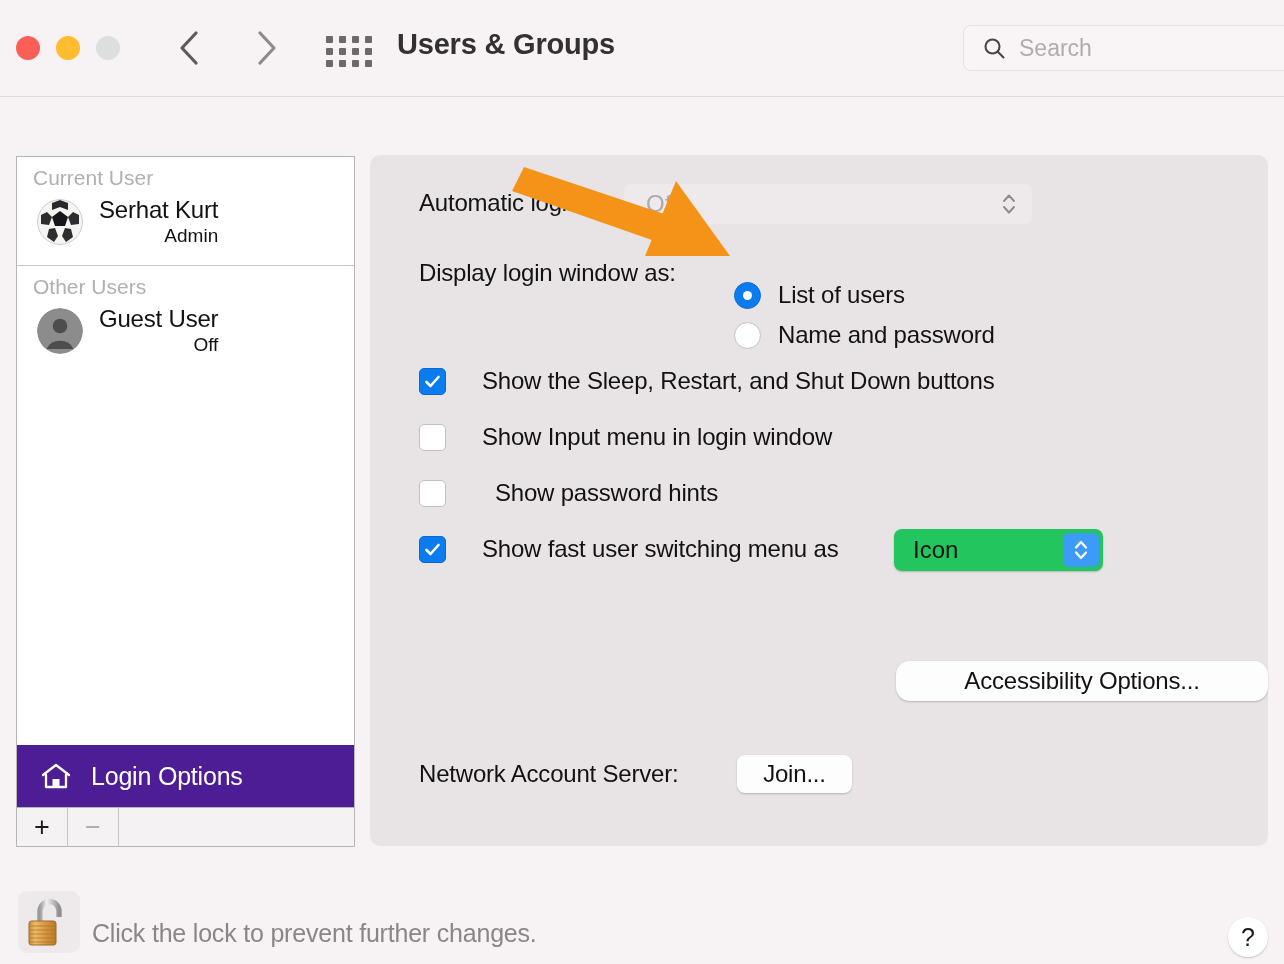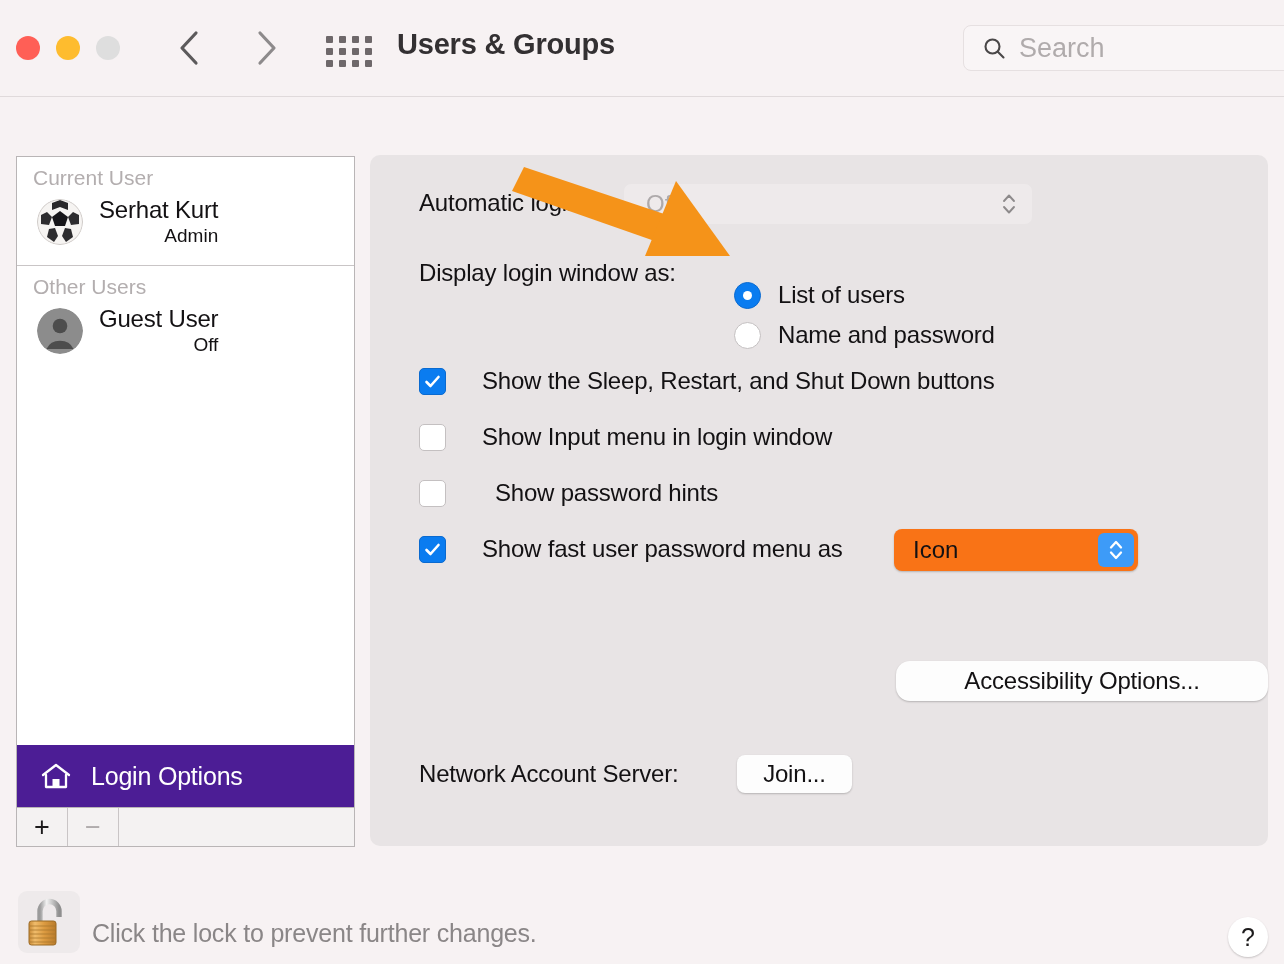--- a/index.html
+++ b/index.html
@@ -91,21 +91,21 @@
     align-items: center;
   }
   #search-icon {
     margin-left: 18px;
     width: 24px; height: 24px;
     color: #4a4748;
     flex: none;
   }
   #search-placeholder {
     margin-left: 13px;
-    font-size: 27px;
+    font-size: 23px;
     color: #b0abac;
   }
 
   
   #sidebar {
     position: absolute;
     left: 16px; top: 156px;
     width: 281px; height: 690px;
   }
   #user-list {
@@ -316,22 +316,22 @@
   }
   #check-sleep-restart   { top: 367px; }
   #check-input-menu      { top: 423px; }
   #check-password-hints  { top: 479px; gap: 13px; }
   #check-fast-switching  { top: 535px; }
 
   
   #fast-switch-select {
     position: absolute;
     left: 894px; top: 529px;
-    width: 244px; height: 42px;
-    background: #f97316;
+    width: 209px; height: 42px;
+    background: #22c55e;
     border-radius: 8px;
     box-shadow: 0 1px 2px rgba(0,0,0,0.22);
     box-sizing: border-box;
     display: flex;
     align-items: center;
   }
   #fast-switch-value {
     margin-left: 19px;
     font-size: 24px;
     color: #131113;
@@ -572,21 +572,21 @@
   <span class="checkbox off"></span>
   <span class="check-label">Show password hints</span>
 </div>
 
 <div class="check-row" id="check-fast-switching">
   <span class="checkbox on">
     <svg width="19" height="19" viewBox="0 0 19 19" fill="none" stroke="currentColor" stroke-width="2.6" stroke-linecap="round" stroke-linejoin="round">
         <polyline points="3.5,10 7.5,14 15.5,5"></polyline>
       </svg>
   </span>
-  <span class="check-label">Show fast user password menu as</span>
+  <span class="check-label">Show fast user switching menu as</span>
 </div>
 
 <div id="fast-switch-select">
   <span id="fast-switch-value">Icon</span>
   <span id="fast-switch-stepper">
     <svg width="20" height="26" viewBox="0 0 20 26" fill="none" stroke="currentColor" stroke-width="2.3" stroke-linecap="round" stroke-linejoin="round">
       <polyline points="5,10.5 10,5 15,10.5"></polyline>
       <polyline points="5,15.5 10,21 15,15.5"></polyline>
     </svg>
   </span>

